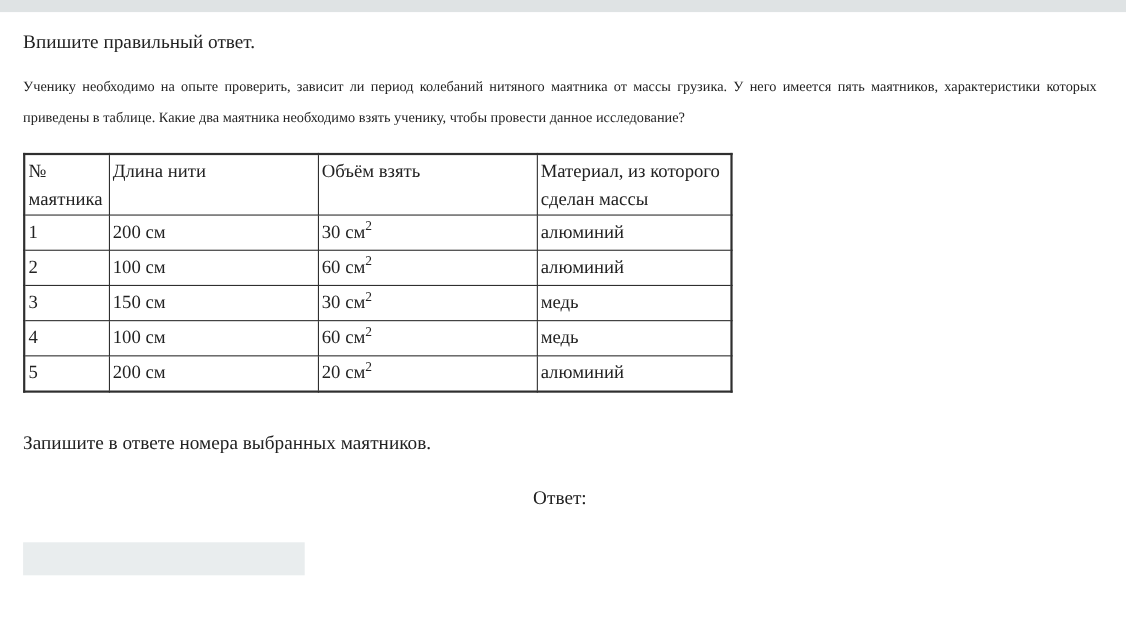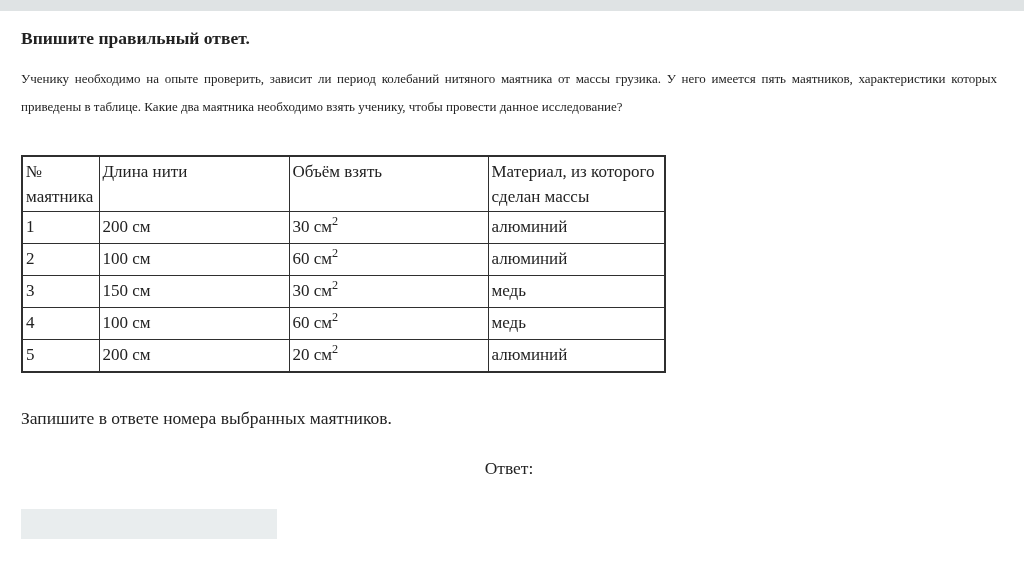--- a/index.html
+++ b/index.html
@@ -16,34 +16,34 @@
     width: 100%;
     height: 11px;
     background: #dfe3e4;
   }
   .content {
     padding: 0 27px 0 21px;
   }
   .heading {
     margin: 16px 0 0 0;
     font-size: 17.5px;
-    font-weight: bold;
+    font-weight: normal;
     line-height: 1.35;
   }
   .question {
     margin: 14px 0 0 0;
     font-size: 13px;
     line-height: 28px;
     text-align: justify;
   }
   table.pendulums {
     border-collapse: collapse;
     table-layout: fixed;
     width: 643px;
-    margin-top: 34px;
+    margin-top: 18px;
     border: 2px solid #2f2f2f;
     font-size: 17px;
   }
   table.pendulums col.c1 { width: 77px; }
   table.pendulums col.c2 { width: 190px; }
   table.pendulums col.c3 { width: 199px; }
   table.pendulums col.c4 { width: 177px; }
   table.pendulums th, table.pendulums td {
     border: 1px solid #2f2f2f;
     font-weight: normal;

